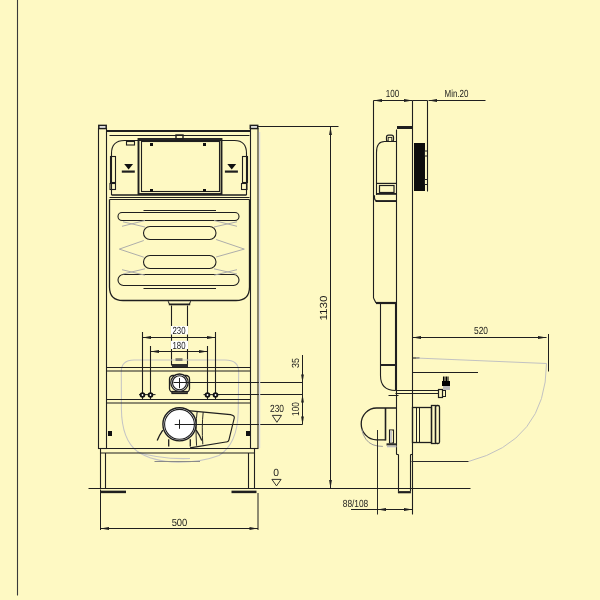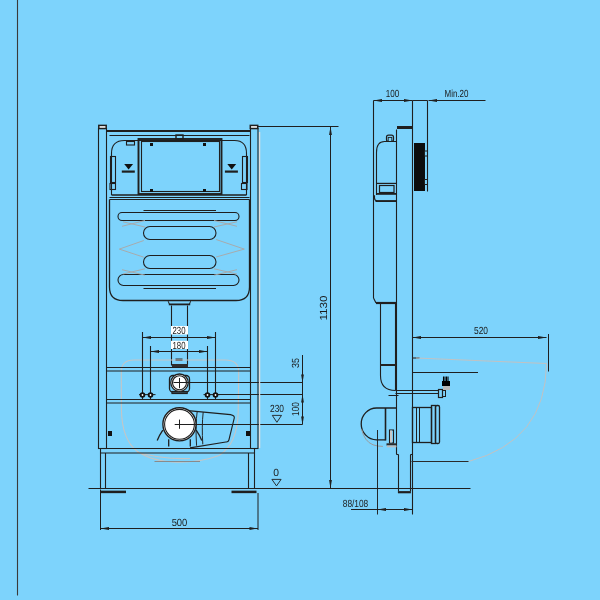--- a/index.html
+++ b/index.html
@@ -1,16 +1,16 @@
 <!DOCTYPE html>
 <html><head>
 <meta charset="utf-8">
 <style>
   html,body{margin:0;padding:0;background:#ffffff;}
-  #page{width:600px;height:600px;position:relative;background:#7dd3fc;}
+  #page{width:600px;height:600px;position:relative;background:#fef9c3;}
   svg{display:block;}
   text{font-family:"Liberation Sans",sans-serif;font-size:10.3px;fill:#1c1c1c;-webkit-font-smoothing:antialiased;text-rendering:geometricPrecision;}
 </style>
 </head>
 <body>
 <div id="page">
 <svg width="600" height="600" viewBox="0 0 600 600">
 <g fill="none" stroke="#1f1f1f" stroke-width="1.1">
 
 <line x1="17.5" y1="0" x2="17.5" y2="595.5" stroke="#3a3a3a"></line>

